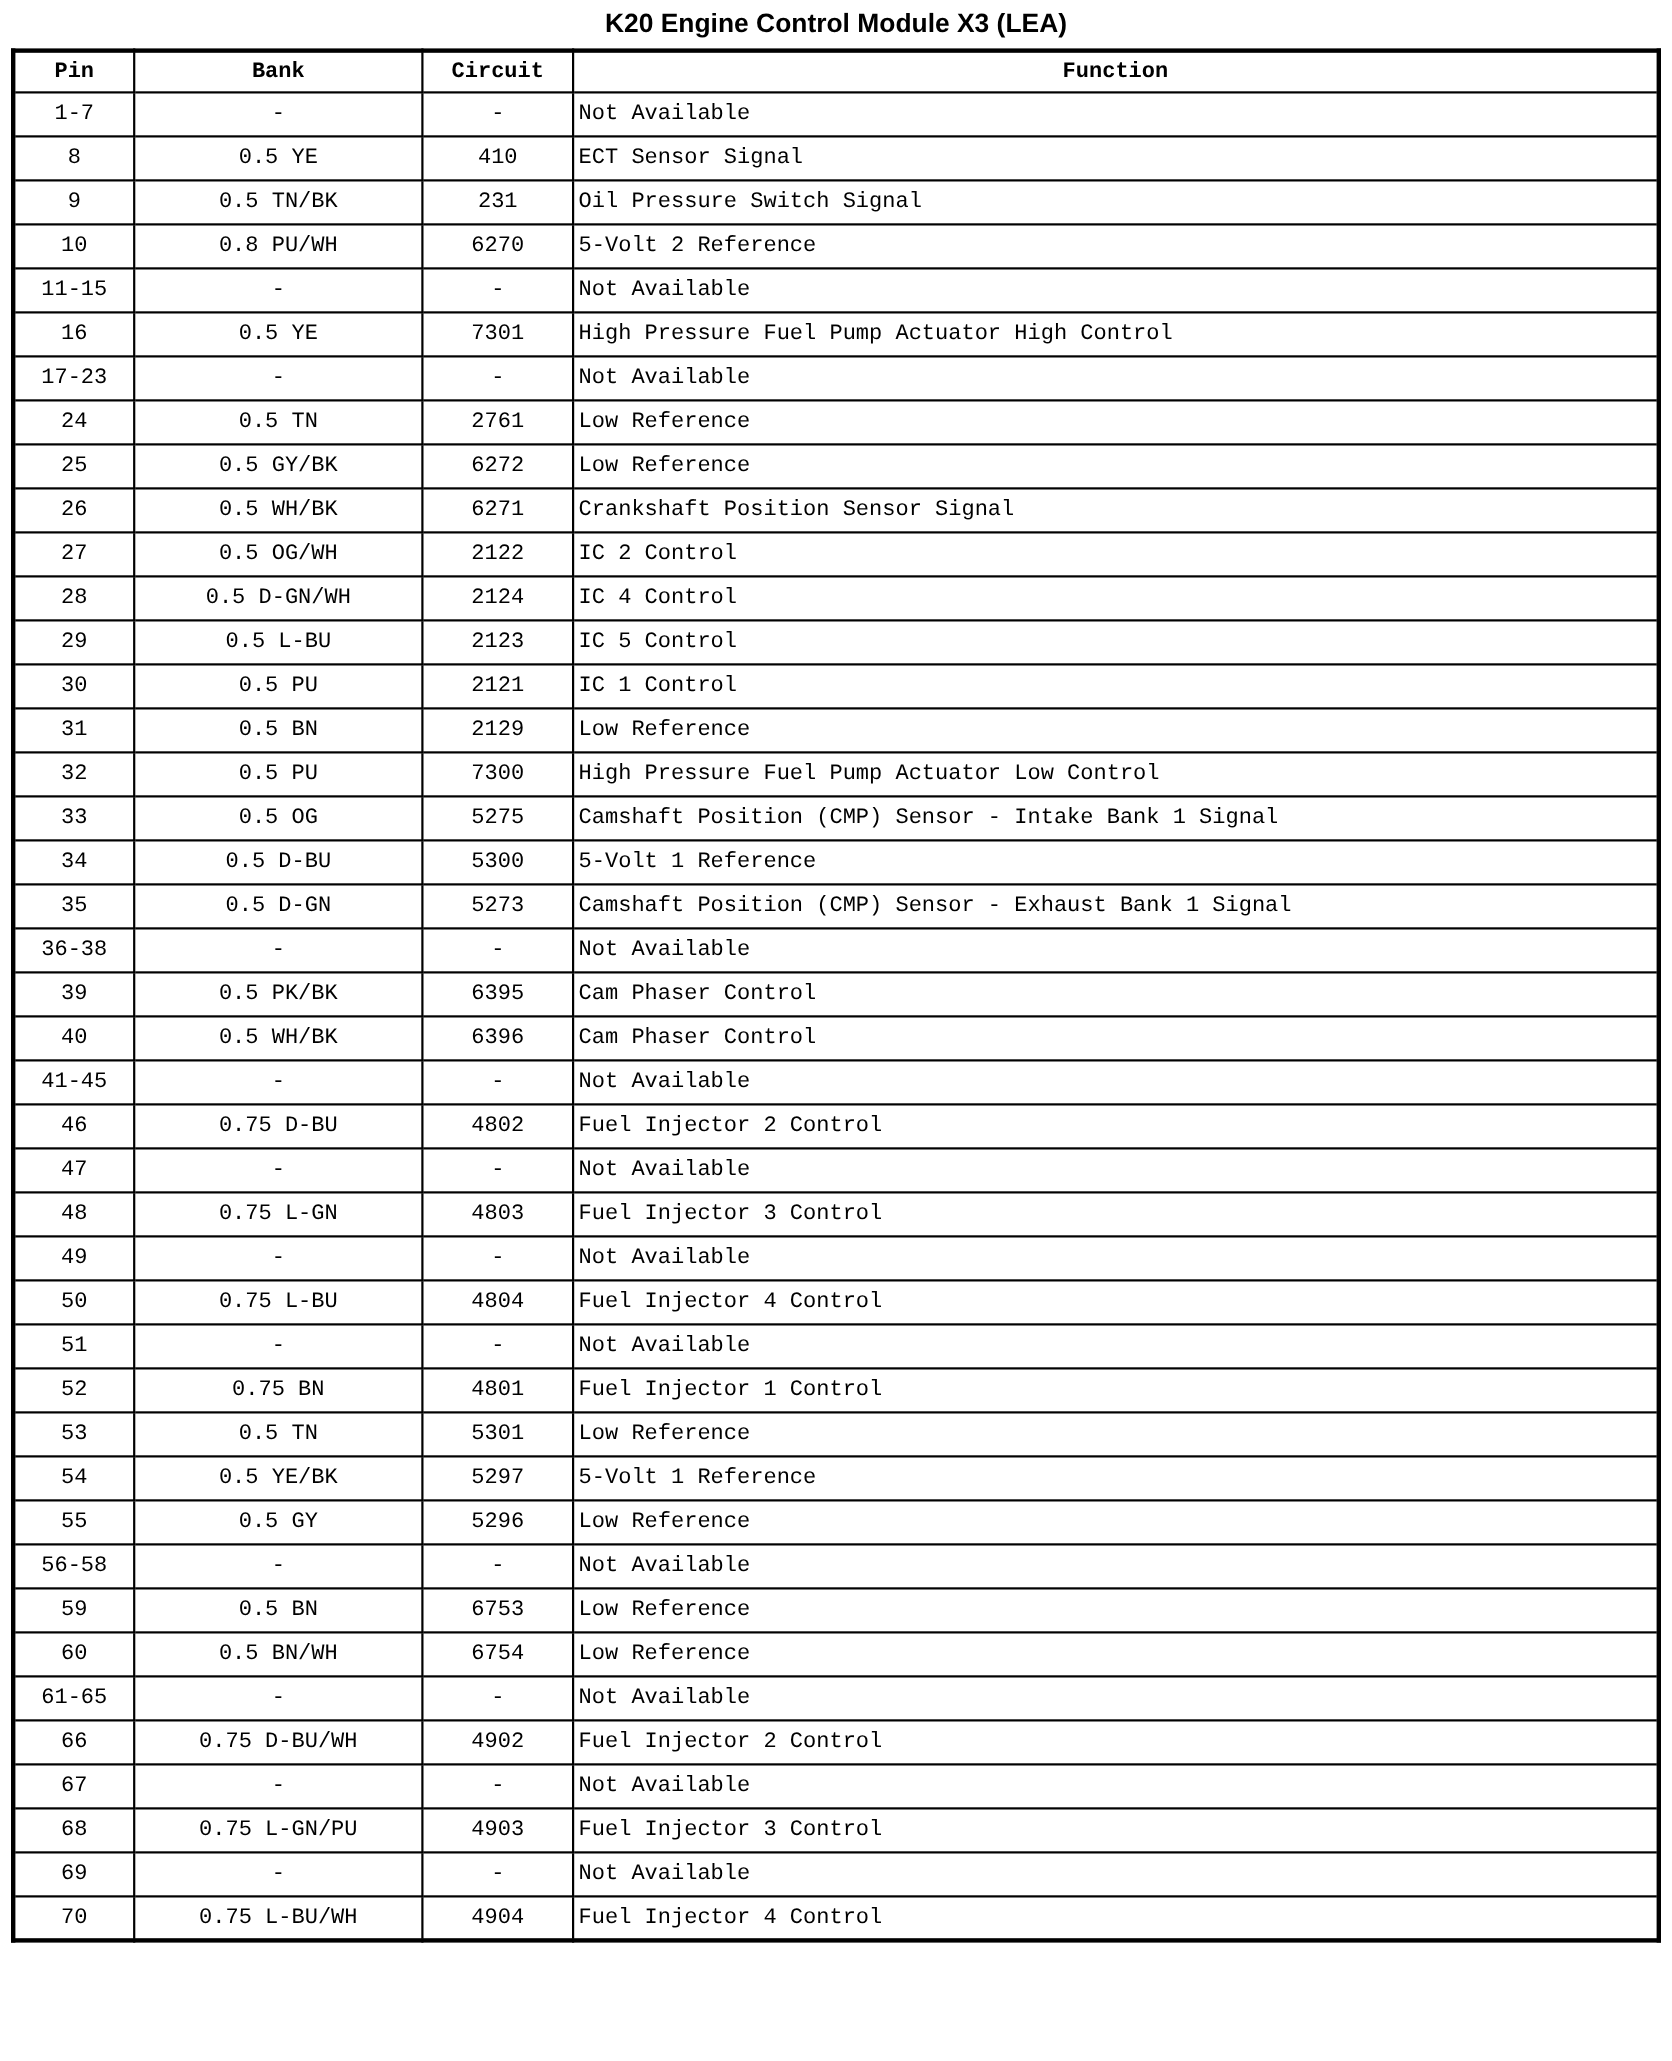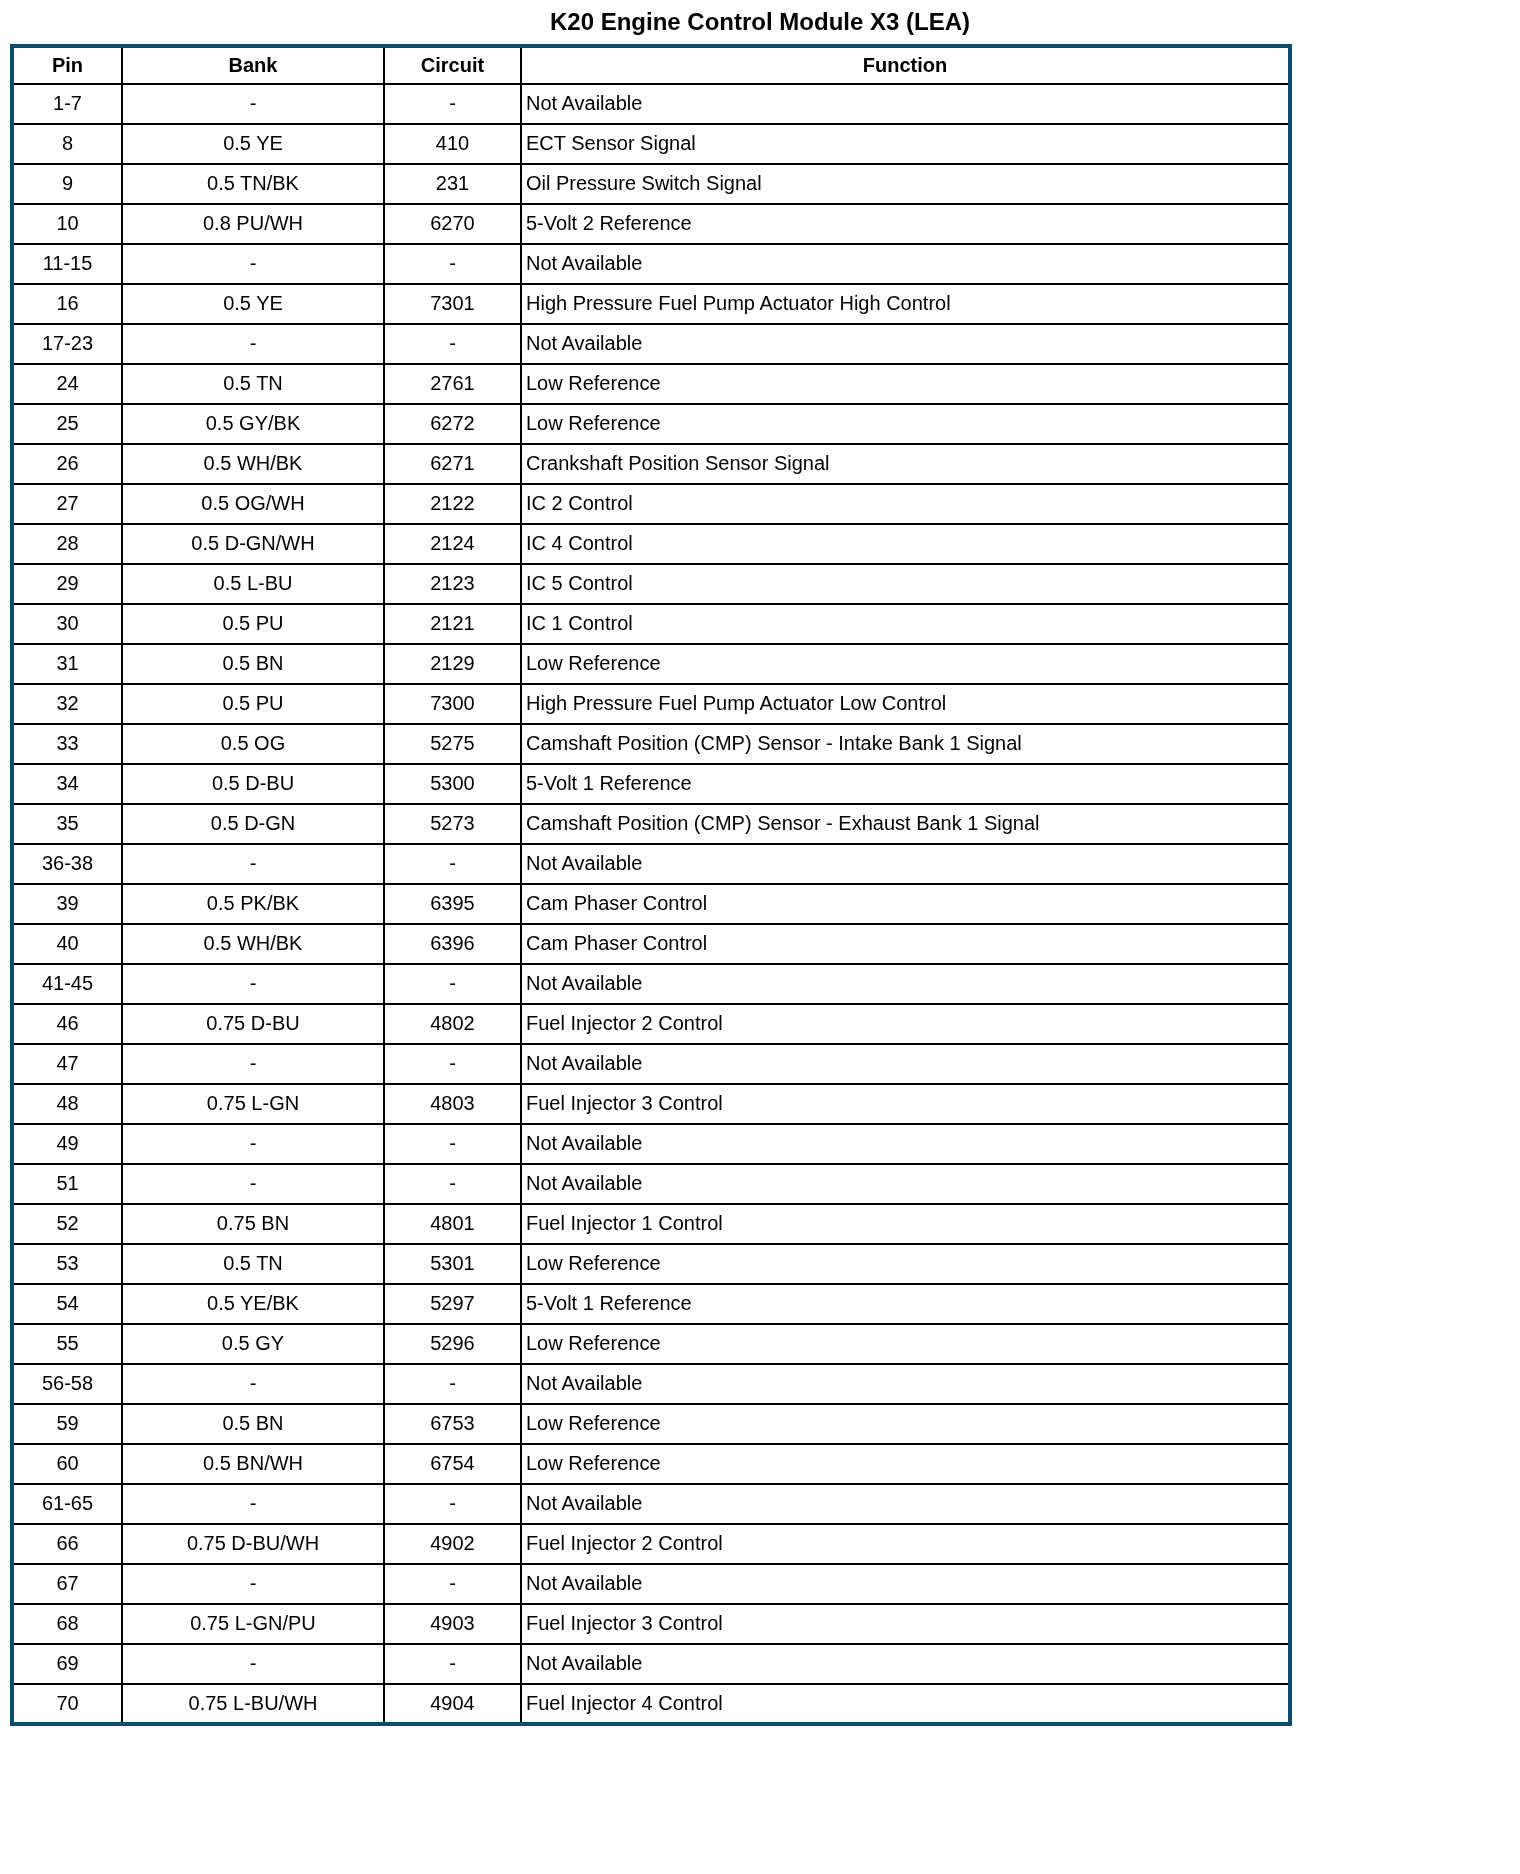--- a/index.html
+++ b/index.html
@@ -23,22 +23,23 @@
   .title {
     font-size: 24px;
     line-height: 1.2;
     font-weight: bold;
     text-align: center;
     margin: 2px 0 7px 0;
   }
   table.pinout {
     border-collapse: collapse;
     table-layout: fixed;
-    width: 1282px;
-    border: 4px solid #0c4a6e;
+    width: 1500px;
+    border: 4px solid #000000;
+    font-family: Liberation Mono, monospace;
   }
   table.pinout th,
   table.pinout td {
     border: 2px solid #000000;
     font-size: 20px;
     height: 40px;
     padding: 0 4px;
     overflow: hidden;
     white-space: nowrap;
     box-sizing: border-box;
@@ -253,20 +254,26 @@
           <td class="col-function">Fuel Injector 3 Control</td>
         </tr>
 
         <tr>
           <td class="col-pin">49</td>
           <td class="col-wire">-</td>
           <td class="col-circuit">-</td>
           <td class="col-function">Not Available</td>
         </tr>
 
+        <tr>
+          <td class="col-pin">50</td>
+          <td class="col-wire">0.75 L-BU</td>
+          <td class="col-circuit">4804</td>
+          <td class="col-function">Fuel Injector 4 Control</td>
+        </tr>
 
         <tr>
           <td class="col-pin">51</td>
           <td class="col-wire">-</td>
           <td class="col-circuit">-</td>
           <td class="col-function">Not Available</td>
         </tr>
 
         <tr>
           <td class="col-pin">52</td>

